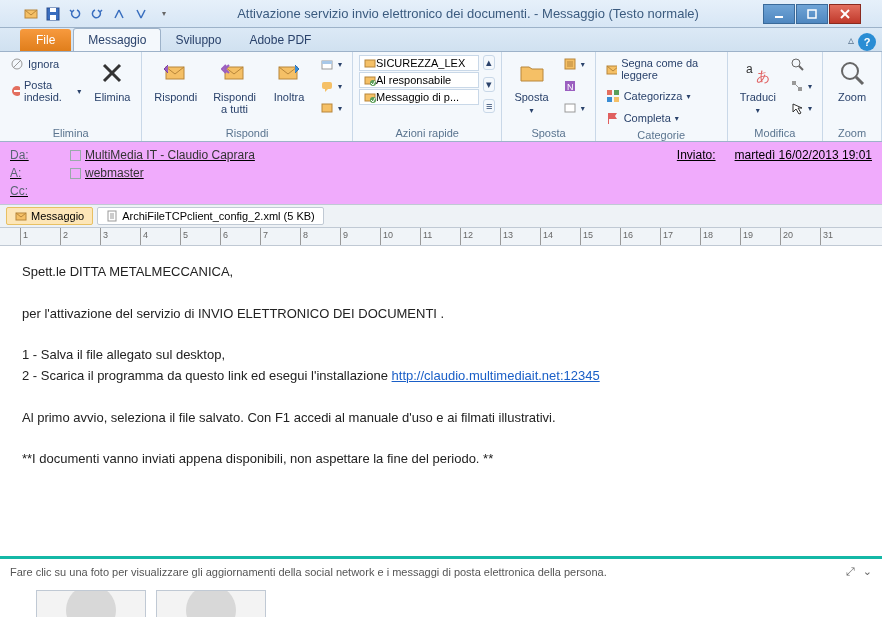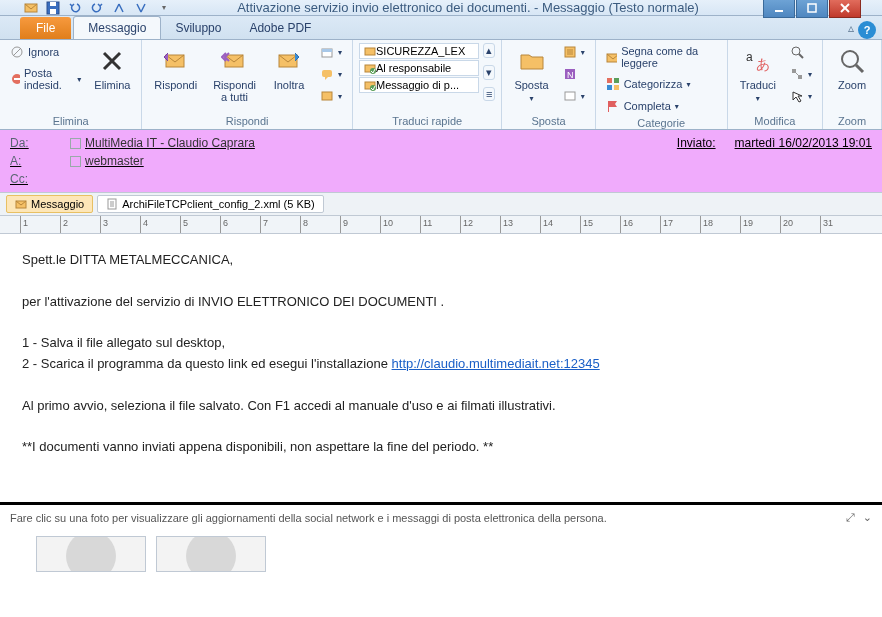--- a/index.html
+++ b/index.html
@@ -1,19 +1,19 @@
 <!DOCTYPE html>
 <html><head>
 <meta charset="utf-8">
 <style>
 * { box-sizing: border-box; margin: 0; padding: 0; }
 body { font-family: "Segoe UI", Tahoma, sans-serif; font-size: 12px; background: #fff; width: 882px; height: 617px; overflow: hidden; position: relative; }
 
 
-.titlebar { display: flex; align-items: center; height: 16px; background: linear-gradient(#e6f0fa, #d7e6f5); border-bottom: 1px solid #9db2c9; padding: 0 21px; }
+.titlebar { display: flex; align-items: center; height: 28px; background: linear-gradient(#e6f0fa, #d7e6f5); border-bottom: 1px solid #9db2c9; padding: 0 21px; }
 .qat { display: flex; gap: 2px; align-items: center; }
 .qat-btn { width: 20px; height: 20px; display: flex; align-items: center; justify-content: center; cursor: pointer; border-radius: 2px; }
 .title-text { flex: 1; text-align: center; color: #3b5b7f; font-size: 13px; }
 .win-controls { display: flex; gap: 1px; }
 .win-btn { width: 32px; height: 20px; display: flex; align-items: center; justify-content: center; color: #fff; font-weight: bold; }
 .win-min, .win-max { background: linear-gradient(#6fa4d6, #4f87c0); border: 1px solid #3a6a9a; }
 .win-close { background: linear-gradient(#e36f5f, #c0392b); border: 1px solid #8a2a1f; }
 
 
 .tabrow { display: flex; align-items: flex-end; height: 24px; background: linear-gradient(#dce9f6, #d0e1f0); border-bottom: 1px solid #9db2c9; padding-left: 20px; }
@@ -49,25 +49,25 @@
 .attach-tab { display: flex; align-items: center; gap: 4px; padding: 2px 8px; border: 1px solid #c0c9d4; background: #fff; font-size: 11px; cursor: pointer; border-radius: 2px; }
 .attach-tab.active { background: #fde6b8; border-color: #e8c063; }
 
 
 .ruler { height: 18px; background: #f0f4f8; border-bottom: 1px solid #c0c9d4; position: relative; font-size: 9px; color: #666; overflow: hidden; padding-left: 20px; }
 .ruler-inner { display: flex; }
 .ruler-seg { width: 40px; position: relative; border-left: 1px solid #999; height: 18px; }
 .ruler-seg span { position: absolute; left: 2px; top: 2px; }
 
 
-.body-area { padding: 16px 22px; font-size: 13px; color: #222; line-height: 1.6; height: 268px; overflow: auto; background: #fff; }
+.body-area { padding: 16px 22px; font-size: 13px; color: #222; line-height: 1.6; height: 310px; overflow: auto; background: #fff; }
 .body-area a { color: #1a5fc7; text-decoration: underline; }
 
 
-.social { border-top: 3px solid #000000; padding: 6px 10px; font-size: 11px; color: #555; display: flex; align-items: center; }
+.social { border-top: 3px solid #14b8a6; padding: 6px 10px; font-size: 11px; color: #555; display: flex; align-items: center; }
 .social-ctrl { margin-left: auto; display: flex; gap: 8px; color: #666; }
 .thumbs { display: flex; gap: 10px; padding: 6px 36px; }
 .thumb { width: 110px; height: 36px; border: 1px solid #c0c9d4; background: #f3f3f3; position: relative; overflow: hidden; }
 .thumb::after { content: ""; position: absolute; bottom: -10px; left: 50%; transform: translateX(-50%); width: 50px; height: 50px; border-radius: 50%; background: #d8d8d8; }
 
 .arrow-dn::after { content: "▾"; font-size: 8px; margin-left: 2px; color: #666; }
 </style>
 </head>
 <body>
 
@@ -258,21 +258,21 @@
             </svg>
             <span>Messaggio di p...</span>
           </div>
       </div>
       <div class="stack" style="justify-content:space-between;height:58px;">
         <div class="small-btn" style="border:1px solid #c9d8e8;padding:0 2px;">▴</div>
         <div class="small-btn" style="border:1px solid #c9d8e8;padding:0 2px;">▾</div>
         <div class="small-btn" style="border:1px solid #c9d8e8;padding:0 2px;">≡</div>
       </div>
     </div>
-    <div class="group-label">Traduci rapide</div>
+    <div class="group-label">Azioni rapide</div>
   </div>
 
   <div class="group">
     <div class="group-body">
       <div class="big-btn">
         <div class="icon-box">
             <svg width="28" height="28">
               <path d="M3 8 L3 22 L25 22 L25 10 L14 10 L11 8 Z" fill="#f5c066" stroke="#b8863a"></path>
             </svg>
           </div>

